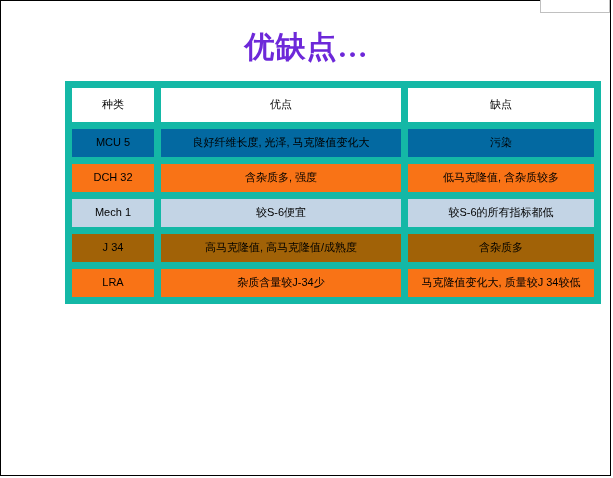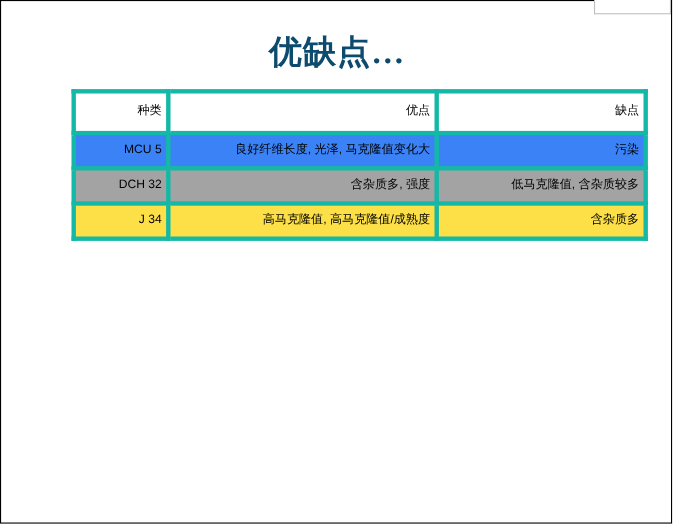--- a/index.html
+++ b/index.html
@@ -36,54 +36,54 @@
     box-sizing: border-box;
   }
   .title {
     position: absolute;
     left: 0;
     top: 26px;
     width: 611px;
     text-align: center;
     font-size: 30px;
     font-weight: bold;
-    color: #0c4a6e;
+    color: #6d28d9;
     letter-spacing: 1px;
     font-family: "Liberation Serif", serif;
   }
   table.matrix {
     position: absolute;
     left: 64px;
     top: 80px;
     width: 484px;
     border-collapse: collapse;
     table-layout: fixed;
   }
   table.matrix td {
-    border: 4px solid #14b8a6;
-    text-align: right;
+    border: 7px solid #14b8a6;
+    text-align: center;
     vertical-align: middle;
     font-size: 11px;
     color: #000000;
     padding: 6px 4px;
     line-height: 1.45;
   }
   table.matrix tr.head td {
     height: 22px;
     font-size: 11px;
     background: #ffffff;
   }
   td.c-kind { width: 74px; }
   td.c-pro  { width: 232px; }
   td.c-con  { width: 178px; }
   tr.r-yellow td { background: #ffff00; }
-  tr.r-pink   td { background: #3b82f6; }
-  tr.r-white  td { background: #a3a3a3; }
+  tr.r-pink   td { background: #0369a1; }
+  tr.r-white  td { background: #f97316; }
   tr.r-blue   td { background: #c3d4e5; }
-  tr.r-violet td { background: #fde047; }
+  tr.r-violet td { background: #a16207; }
 </style>
 </head>
 <body>
 
 <div class="slide-frame">
   <div class="corner-tab"></div>
 
   <div class="title">优缺点…</div>
 
   <table class="matrix">
@@ -100,24 +100,34 @@
         <td class="c-pro">良好纤维长度, 光泽, 马克隆值变化大</td>
         <td class="c-con">污染</td>
       </tr>
 
       <tr class="r-white">
         <td class="c-kind">DCH 32</td>
         <td class="c-pro">含杂质多, 强度</td>
         <td class="c-con">低马克隆值, 含杂质较多</td>
       </tr>
 
+      <tr class="r-blue">
+        <td class="c-kind">Mech 1</td>
+        <td class="c-pro">较S-6便宜</td>
+        <td class="c-con">较S-6的所有指标都低</td>
+      </tr>
 
       <tr class="r-violet">
         <td class="c-kind">J 34</td>
         <td class="c-pro">高马克隆值, 高马克隆值/成熟度</td>
         <td class="c-con">含杂质多</td>
       </tr>
 
 
+      <tr class="r-white">
+        <td class="c-kind">LRA</td>
+        <td class="c-pro">杂质含量较J-34少</td>
+        <td class="c-con">马克隆值变化大, 质量较J 34较低</td>
+      </tr>
 
     </tbody>
   </table>
 </div>
 
 </body></html>

